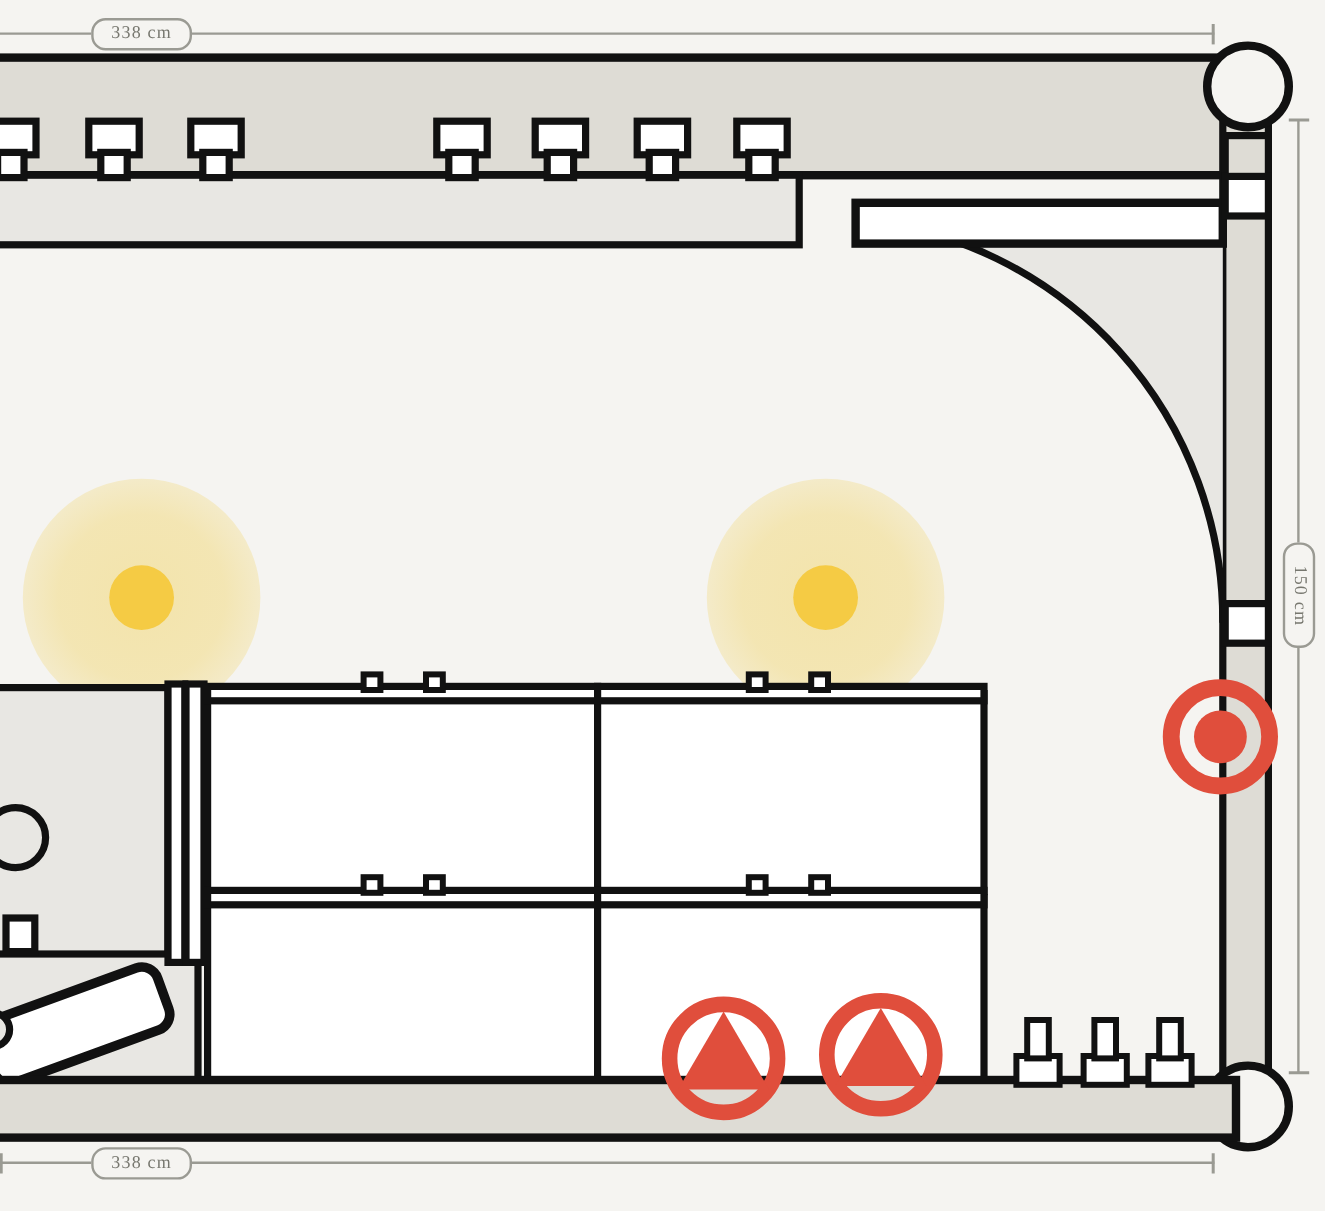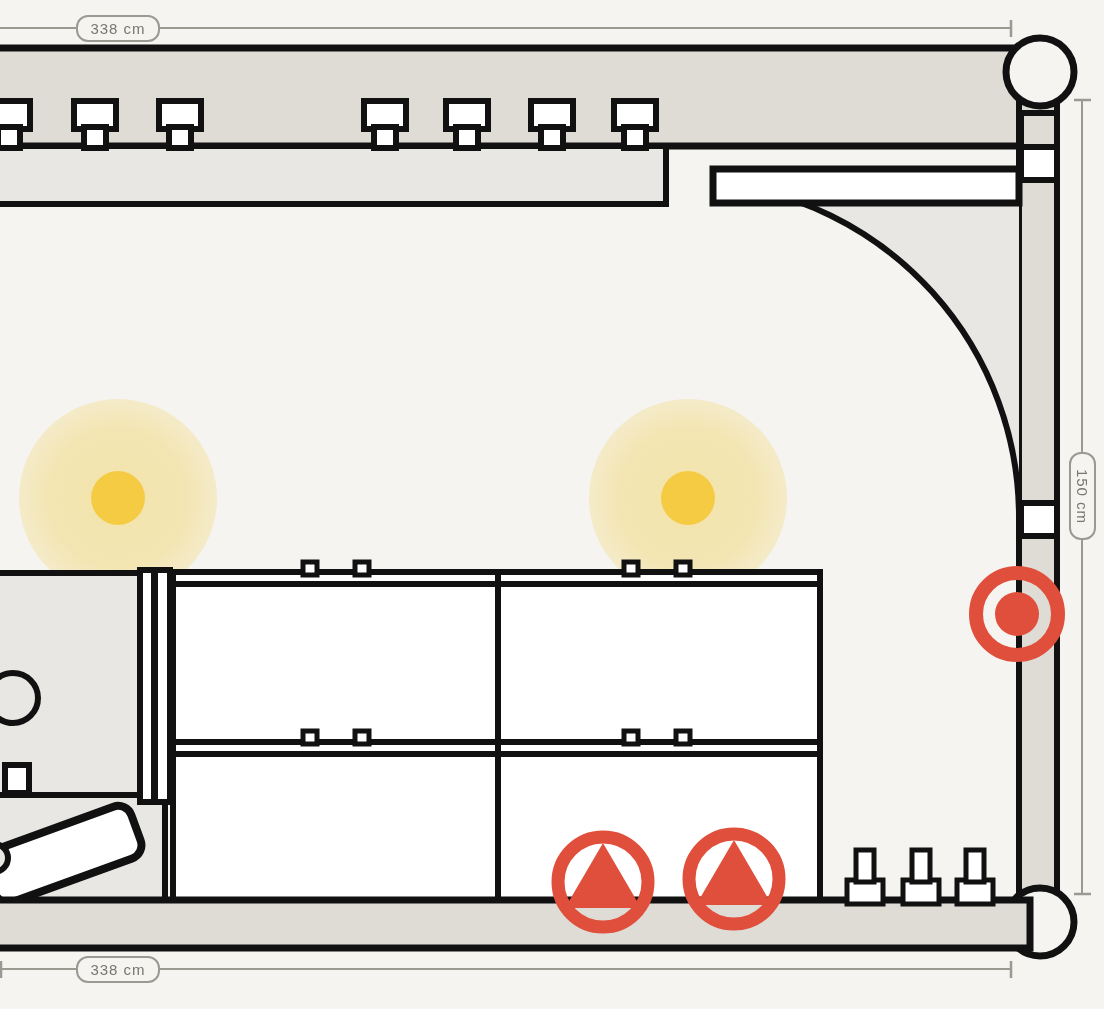--- a/index.html
+++ b/index.html
@@ -22,21 +22,21 @@
     width: 1104px;
     height: 1009px;
     display: block;
   }
   .dim-label-box {
     position: absolute;
     border: 2px solid #9a9a93;
     border-radius: 12px;
     background: #f5f4f1;
     color: #77776f;
-    font-family: Liberation Sans, sans-serif;
+    font-family: Liberation Serif, serif;
     font-size: 15px;
     letter-spacing: 1px;
     display: flex;
     align-items: center;
     justify-content: center;
     box-sizing: border-box;
     white-space: nowrap;
   }
   #dim-top-label { left: 76px; top: 15px; width: 84px; height: 27px; }
   #dim-bottom-label { left: 76px; top: 956px; width: 84px; height: 27px; }

